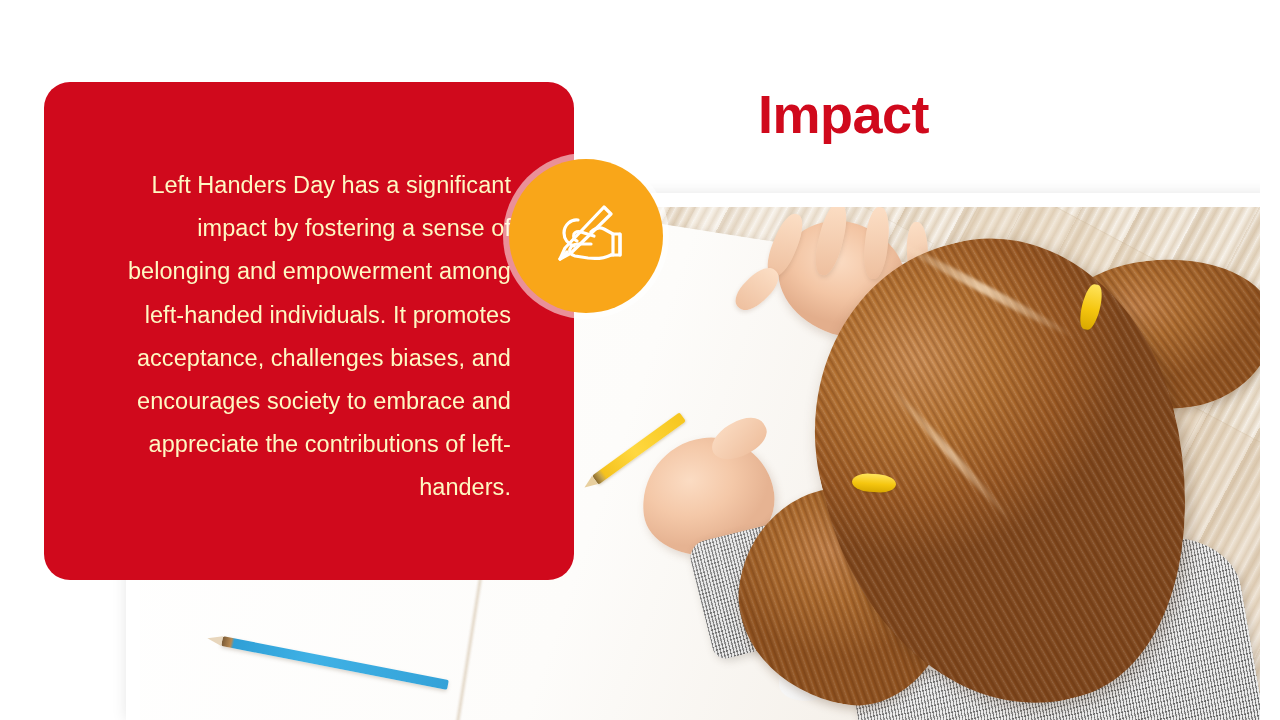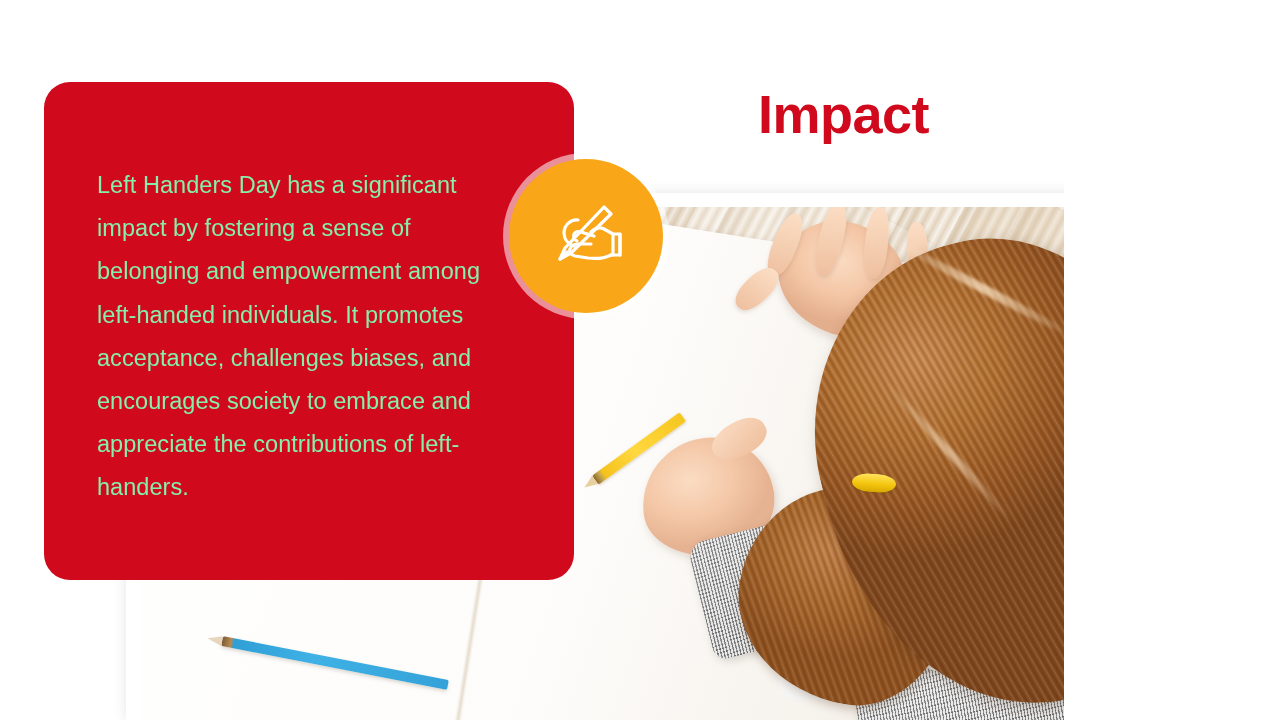--- a/index.html
+++ b/index.html
@@ -9,21 +9,21 @@
     background: #ffffff;
   }
   body {
     width: 1280px;
     height: 720px;
     overflow: hidden;
     font-family: "Liberation Sans", sans-serif;
   }
   .slide {
     position: relative;
-    width: 1064px;
+    width: 1260px;
     height: 720px;
     background: #ffffff;
     overflow: hidden;
   }
 
   
   .slide-title {
     position: absolute;
     left: 758px;
     top: 86px;
@@ -334,25 +334,26 @@
     height: 498px;
     background: #D0091C;
     border-radius: 26px;
     z-index: 20;
   }
   .card-body {
     position: absolute;
     left: 53px;
     top: 82px;
     width: 414px;
-    color: #86efac;
+    color: #fef9c3;
     font-size: 23.5px;
     line-height: 43.2px;
     letter-spacing: 0.05px;
     font-weight: 400;
+    text-align: right;
   }
 
   
   .icon-badge {
     position: absolute;
     left: 509px;
     top: 159px;
     width: 154px;
     height: 154px;
     border-radius: 50%;

